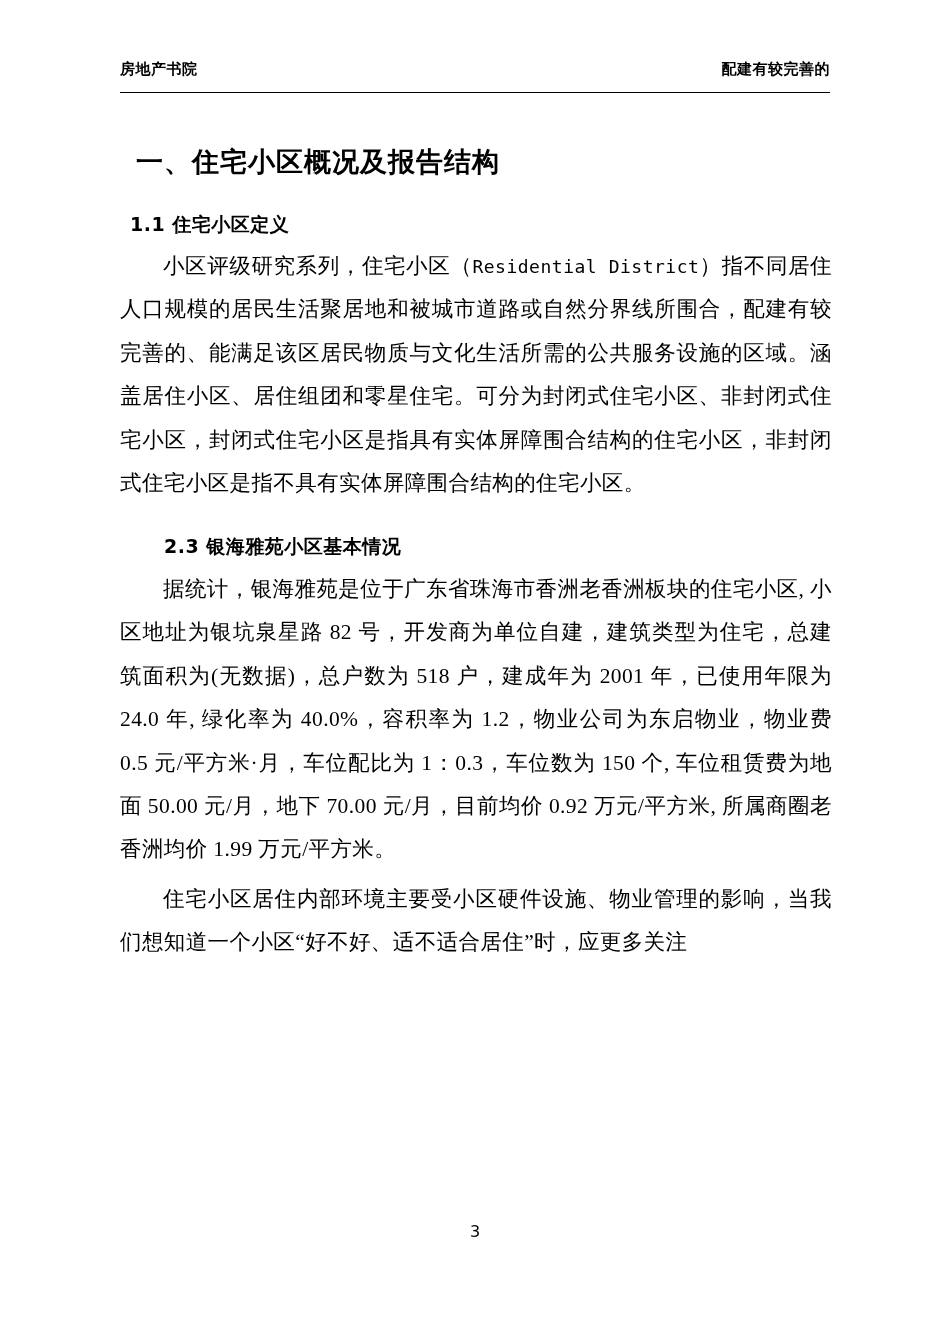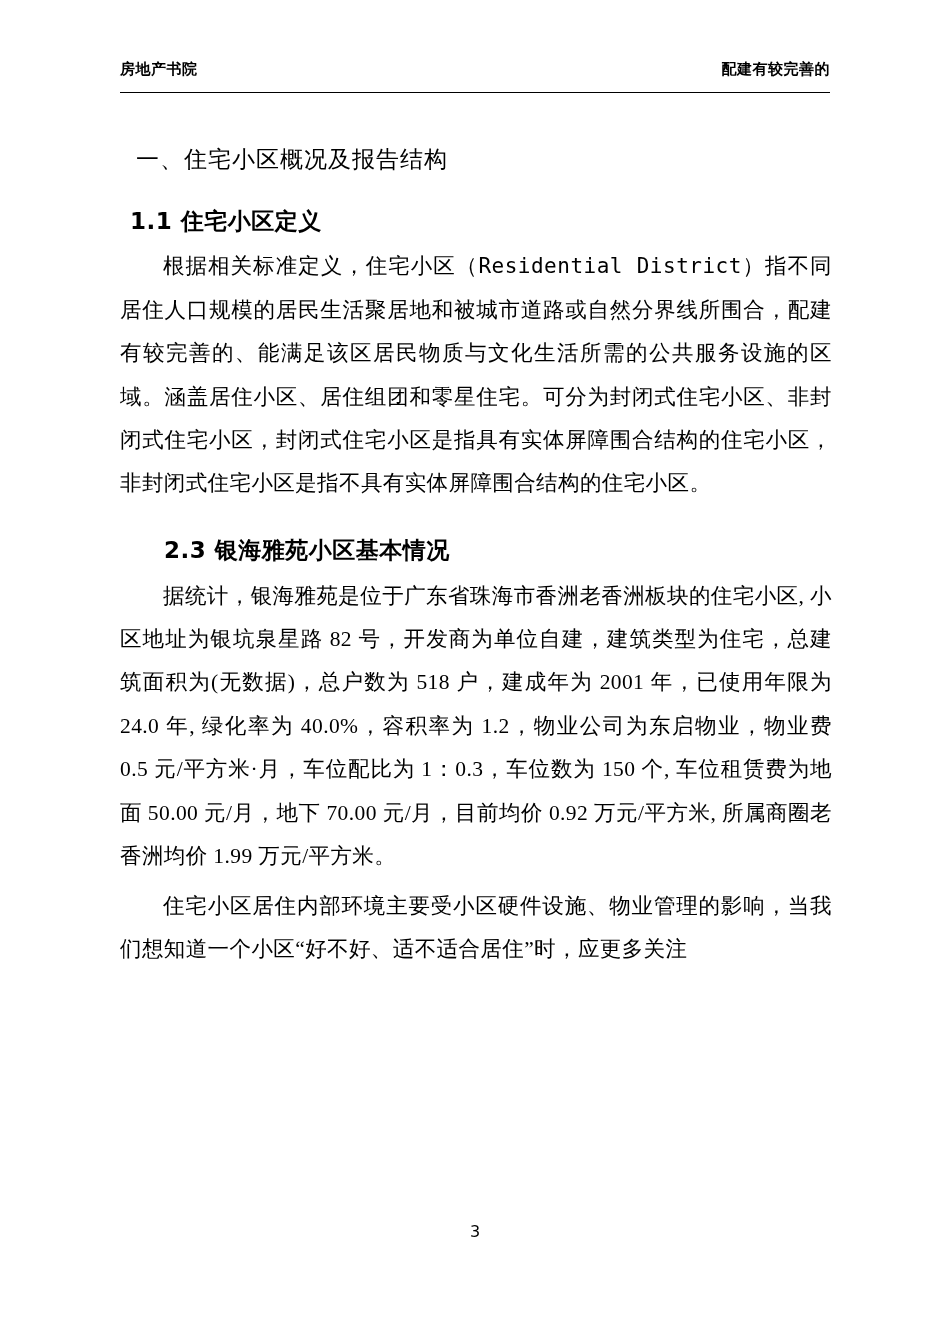--- a/index.html
+++ b/index.html
@@ -48,51 +48,51 @@
     background: #000;
   }
   .content {
     position: absolute;
     left: 120px;
     top: 120px;
     width: 712px;
   }
   h1.sec {
     font-family: "DejaVu Sans", "Liberation Sans", sans-serif;
-    font-size: 23px;
-    font-weight: normal;
+    font-size: 27px;
+    font-weight: bold;
     margin: 22px 0 6px 0;
     padding-left: 16px;
     letter-spacing: 1px;
     line-height: 1.5;
   }
   h2.sub {
     font-family: "DejaVu Sans", "Liberation Sans", sans-serif;
-    font-size: 23px;
+    font-size: 19px;
     font-weight: bold;
     margin: 26px 0 4px 0;
     padding-left: 10px;
     letter-spacing: 0.5px;
     line-height: 1.6;
   }
   h2.sub.indent2 {
     padding-left: 44px;
   }
   p.para {
     font-size: 21.5px;
     line-height: 2.02;
     margin: 6px 0 6px 0;
     text-align: justify;
     text-justify: inter-ideograph;
     text-indent: 2em;
     letter-spacing: 0.4px;
   }
   .mono-sp {
     font-family: "DejaVu Sans Mono", "Liberation Mono", monospace;
-    font-size: 21px;
+    font-size: 18px;
     letter-spacing: 0.5px;
   }
   .footer {
     position: absolute;
     left: 0;
     top: 1222px;
     width: 950px;
     text-align: center;
     font-family: "DejaVu Sans", "Liberation Sans", sans-serif;
     font-size: 16px;
@@ -109,21 +109,21 @@
     <span>配建有较完善的</span>
   </div>
   <div class="header-rule"></div>
 
   <div class="content">
 
     <h1 class="sec">一、住宅小区概况及报告结构</h1>
 
     <h2 class="sub">1.1 住宅小区定义</h2>
 
-    <p class="para"><span>根据相关标准定义，住宅小区（</span><span class="mono-sp">Residential District</span><span>）指不同居住人口规模的居民生活聚居地和被城市道路或自然分界线所围合，配建有较完善的、能满足该区居民物质与文化生活所需的公共服务设施的区域。涵盖居住小区、居住组团和零星住宅。可分为封闭式住宅小区、非封闭式住宅小区，封闭式住宅小区是指具有实体屏障围合结构的住宅小区，非封闭式住宅小区是指不具有实体屏障围合结构的住宅小区。</span></p>
+    <p class="para"><span>小区评级研究系列，住宅小区（</span><span class="mono-sp">Residential District</span><span>）指不同居住人口规模的居民生活聚居地和被城市道路或自然分界线所围合，配建有较完善的、能满足该区居民物质与文化生活所需的公共服务设施的区域。涵盖居住小区、居住组团和零星住宅。可分为封闭式住宅小区、非封闭式住宅小区，封闭式住宅小区是指具有实体屏障围合结构的住宅小区，非封闭式住宅小区是指不具有实体屏障围合结构的住宅小区。</span></p>
 
     <h2 class="sub indent2">2.3 银海雅苑小区基本情况</h2>
 
     <p class="para">据统计，银海雅苑是位于广东省珠海市香洲老香洲板块的住宅小区, 小区地址为银坑泉星路 82 号，开发商为单位自建，建筑类型为住宅，总建筑面积为(无数据)，总户数为 518 户，建成年为 2001 年，已使用年限为 24.0 年, 绿化率为 40.0%，容积率为 1.2，物业公司为东启物业，物业费 0.5 元/平方米·月，车位配比为 1：0.3，车位数为 150 个, 车位租赁费为地面 50.00 元/月，地下 70.00 元/月，目前均价 0.92 万元/平方米, 所属商圈老香洲均价 1.99 万元/平方米。</p>
 
 
     <p class="para">住宅小区居住内部环境主要受小区硬件设施、物业管理的影响，当我们想知道一个小区“好不好、适不适合居住”时，应更多关注</p>
 
   </div>
 

